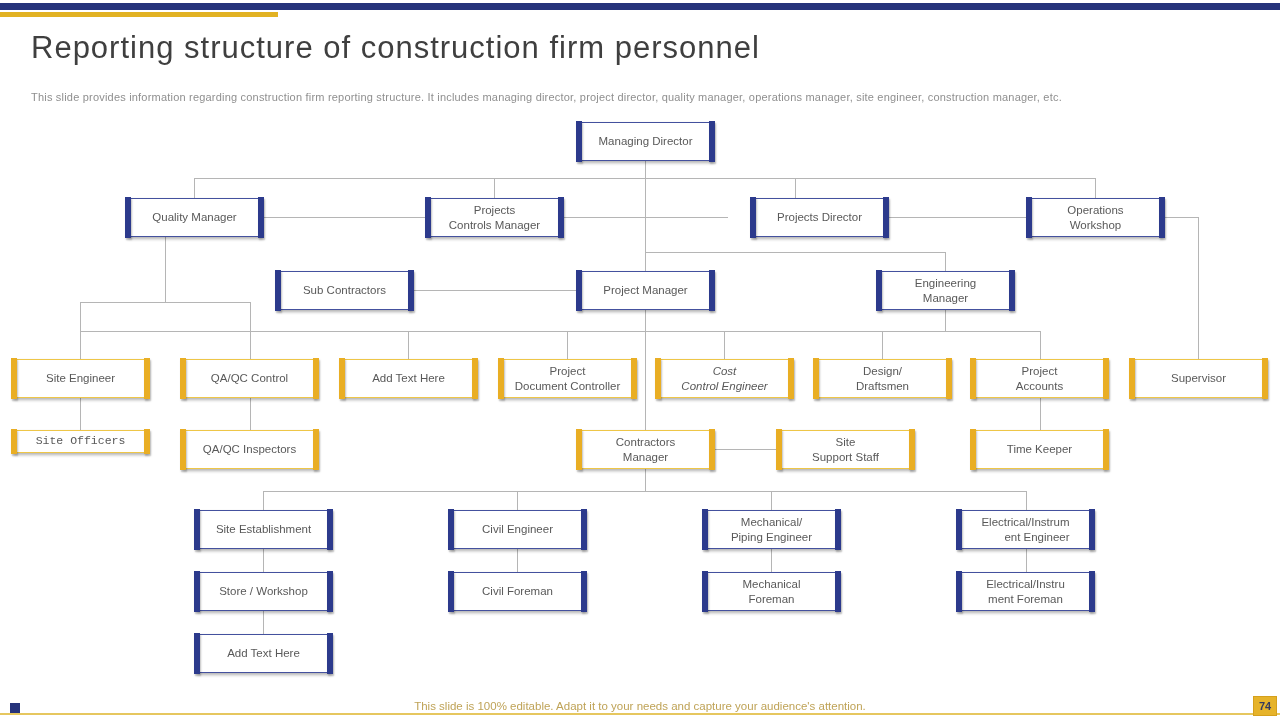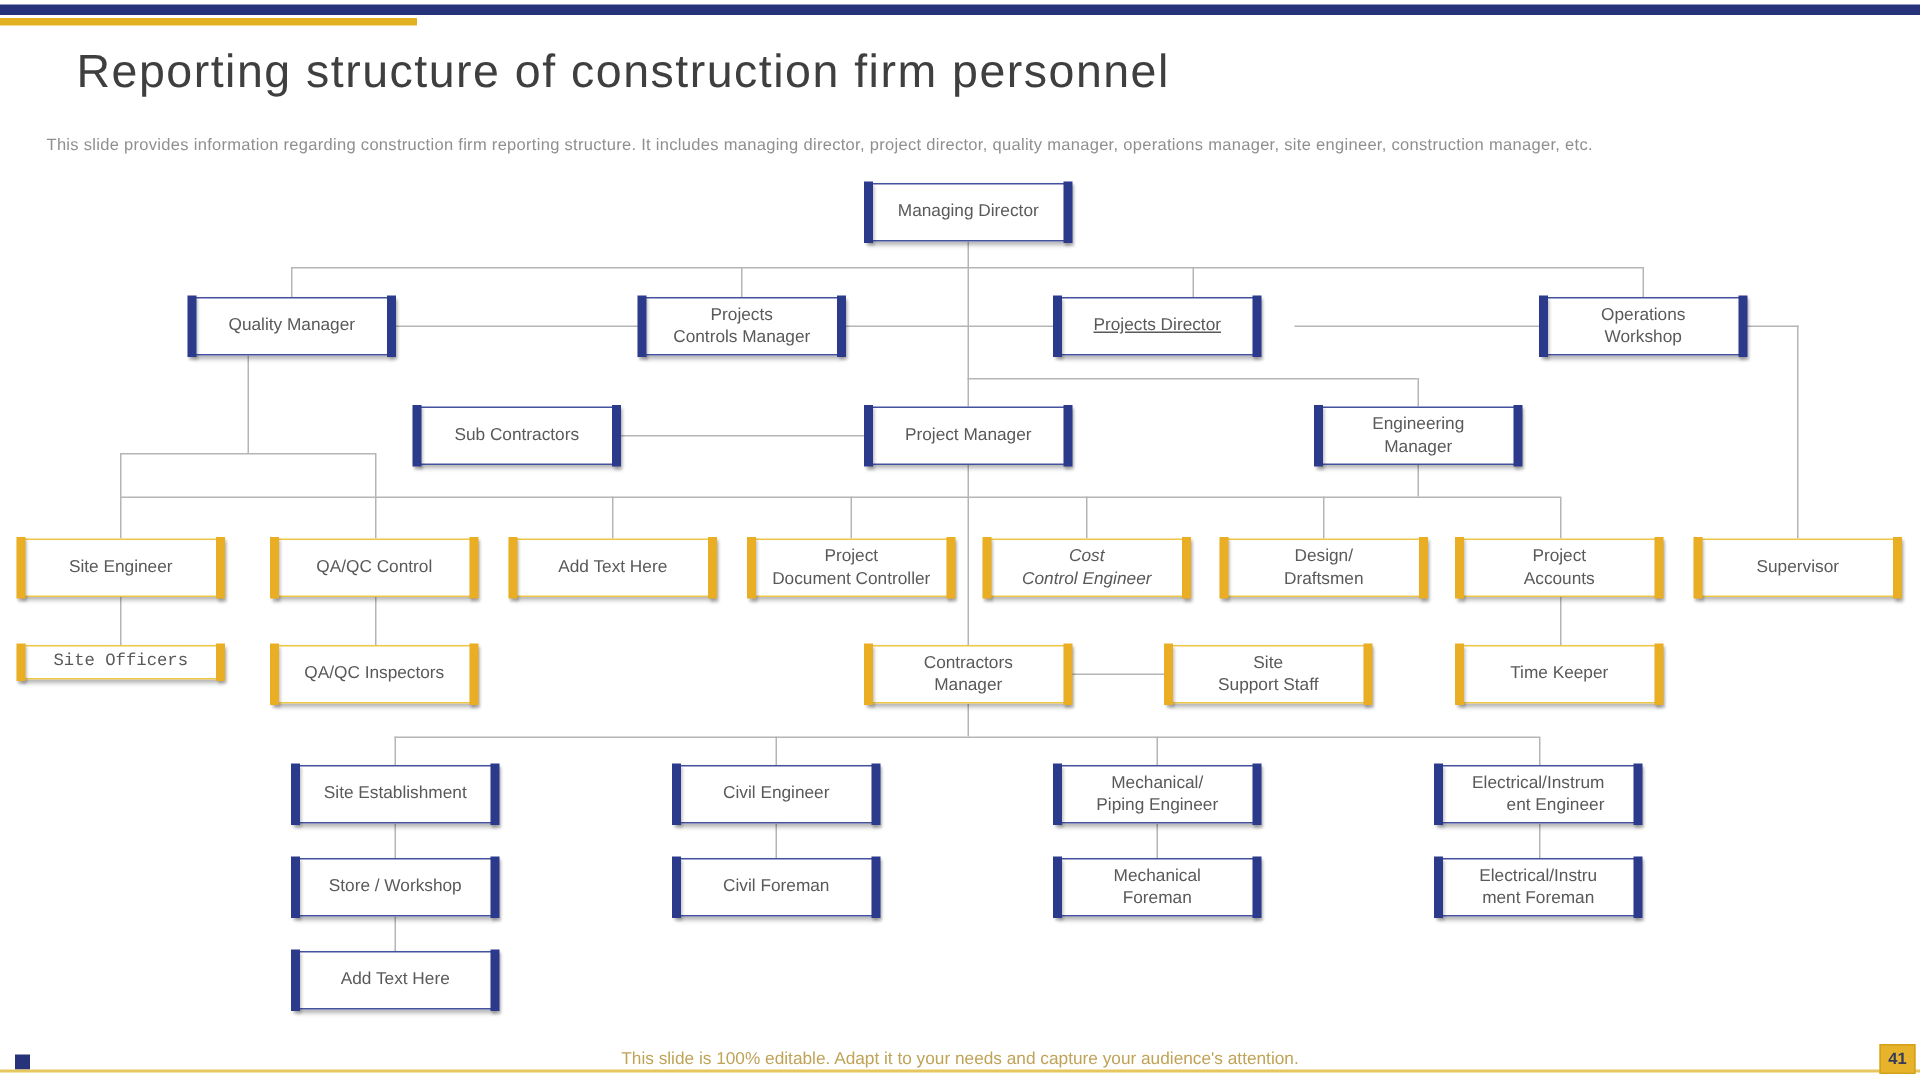--- a/index.html
+++ b/index.html
@@ -5,21 +5,21 @@
   html,body { margin:0; padding:0; background:#888; }
   .slide {
     position:relative; width:1280px; height:720px; background:#ffffff;
     overflow:hidden; font-family:"Liberation Sans", sans-serif;
     margin:0 auto;
   }
   .top-navy-bar { position:absolute; left:0; top:3px; width:1280px; height:7px; background:#26337b; }
   .top-gold-bar { position:absolute; left:0; top:12px; width:278px; height:5px; background:#e2b222; }
   .slide-title {
     position:absolute; left:31px; top:30px; width:1100px;
-    font-size:31px; font-weight:400; color:#3f3f3f; letter-spacing:1px;margin-left:20px;
+    font-size:31px; font-weight:400; color:#3f3f3f; letter-spacing:1px;
   }
   .slide-subtitle {
     position:absolute; left:31px; top:91px; width:1200px;
     font-size:11px; color:#8f8f8f; letter-spacing:0.2px;
   }
   .node {
     position:absolute; background:#ffffff; box-sizing:border-box;
     display:flex; align-items:center; justify-content:center; text-align:center;
     font-size:11.5px; color:#595959; line-height:1.3; white-space:pre-line;
     box-shadow:1px 2px 3px rgba(0,0,0,0.30); z-index:2;
@@ -97,21 +97,21 @@
       <div class="conn" style="left: 1026px; top: 491px; width: 1px; height: 19px;"></div>
       <div class="conn" style="left: 263px; top: 549px; width: 1px; height: 23px;"></div>
       <div class="conn" style="left: 517px; top: 549px; width: 1px; height: 23px;"></div>
       <div class="conn" style="left: 771px; top: 549px; width: 1px; height: 23px;"></div>
       <div class="conn" style="left: 1026px; top: 549px; width: 1px; height: 23px;"></div>
       <div class="conn" style="left: 263px; top: 611px; width: 1px; height: 23px;"></div>
       <div class="node blue" style="left: 578px; top: 122px; width: 135px; height: 39px;">Managing  Director</div>
       <div class="node blue" style="left: 127px; top: 198px; width: 135px; height: 39px;">Quality Manager</div>
       <div class="node blue" style="left: 427px; top: 198px; width: 135px; height: 39px;">Projects
 Controls  Manager</div>
-      <div class="node blue" style="left: 704px; top: 198px; width: 135px; height: 39px; text-decoration: underline;">Projects Director</div>
+      <div class="node blue" style="left: 752px; top: 198px; width: 135px; height: 39px;">Projects Director</div>
       <div class="node blue" style="left: 1028px; top: 198px; width: 135px; height: 39px;">Operations
 Workshop</div>
       <div class="node blue" style="left: 277px; top: 271px; width: 135px; height: 39px;">Sub Contractors</div>
       <div class="node blue" style="left: 578px; top: 271px; width: 135px; height: 39px;">Project Manager</div>
       <div class="node blue" style="left: 878px; top: 271px; width: 135px; height: 39px;">Engineering
 Manager</div>
       <div class="node gold" style="left: 13px; top: 359px; width: 135px; height: 39px; text-align: right;">Site Engineer</div>
       <div class="node gold" style="left: 182px; top: 359px; width: 135px; height: 39px;">QA/QC Control</div>
       <div class="node gold" style="left: 341px; top: 359px; width: 135px; height: 39px;">Add Text Here</div>
       <div class="node gold" style="left: 500px; top: 359px; width: 135px; height: 39px;">Project
@@ -141,14 +141,14 @@
       <div class="node blue" style="left: 704px; top: 572px; width: 135px; height: 39px;">Mechanical
 Foreman</div>
       <div class="node blue" style="left: 958px; top: 572px; width: 135px; height: 39px;">Electrical/Instru
 ment Foreman</div>
       <div class="node blue" style="left: 196px; top: 634px; width: 135px; height: 39px;">Add Text Here</div>
     </div>
 
   <div class="footer-square"></div>
   <div class="footer-text">This slide is 100% editable. Adapt it to your needs and capture your audience's attention.</div>
   <div class="bottom-gold-line"></div>
-  <div class="page-badge">41</div>
+  <div class="page-badge">74</div>
 </div>
 
 </body></html>

